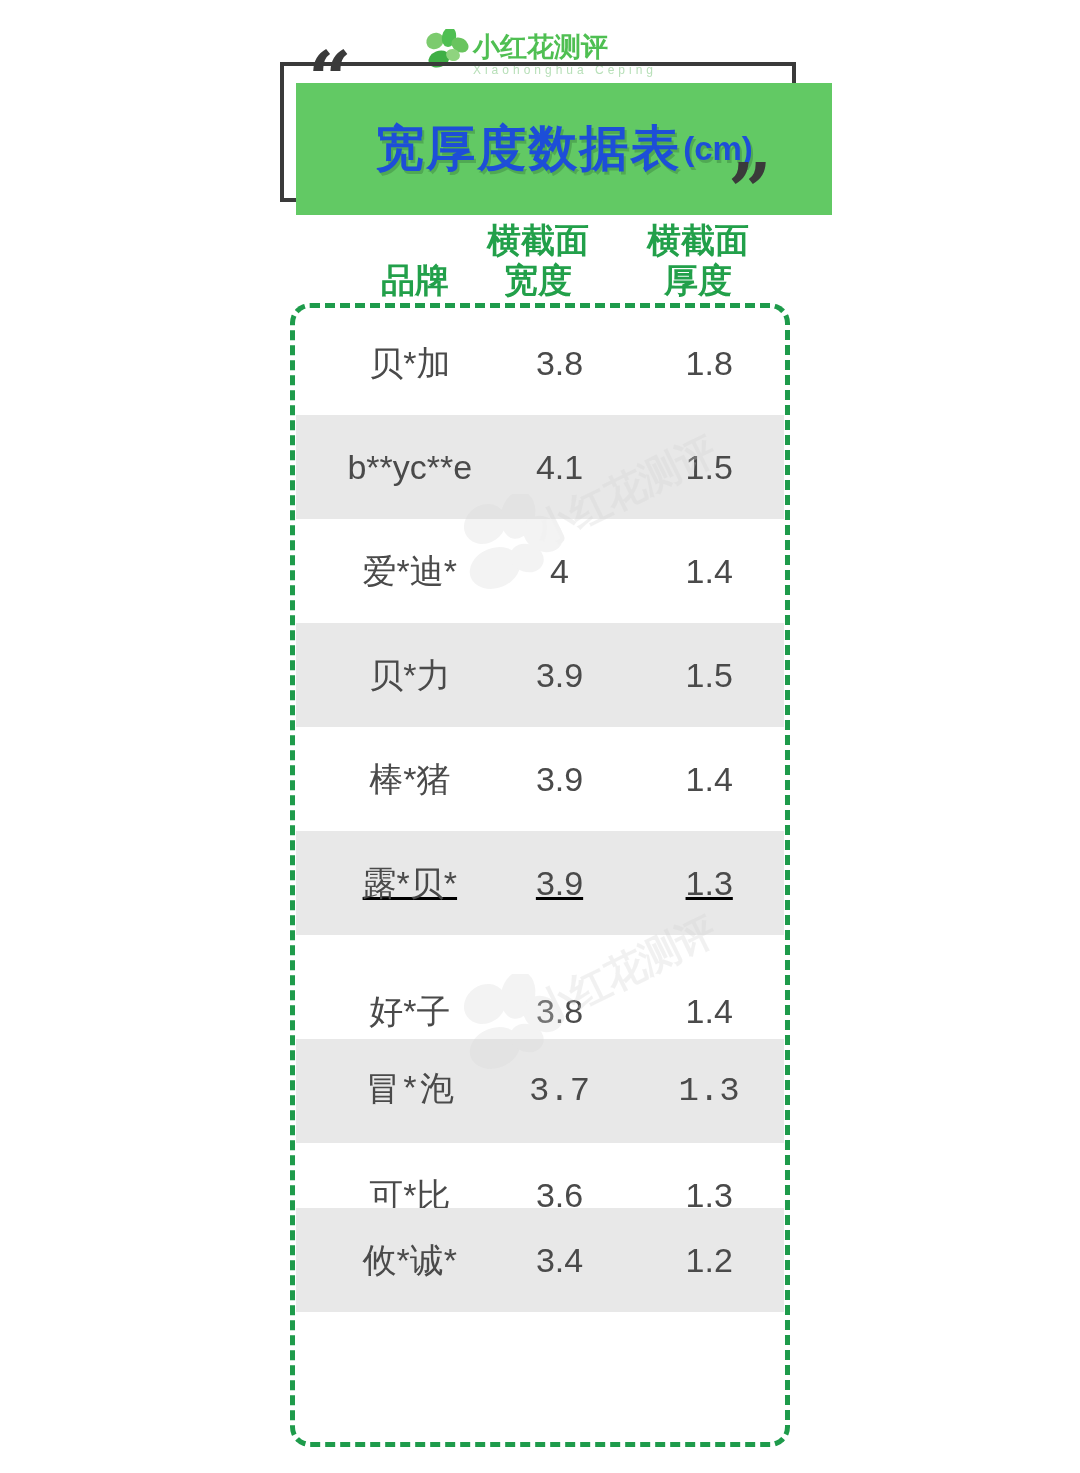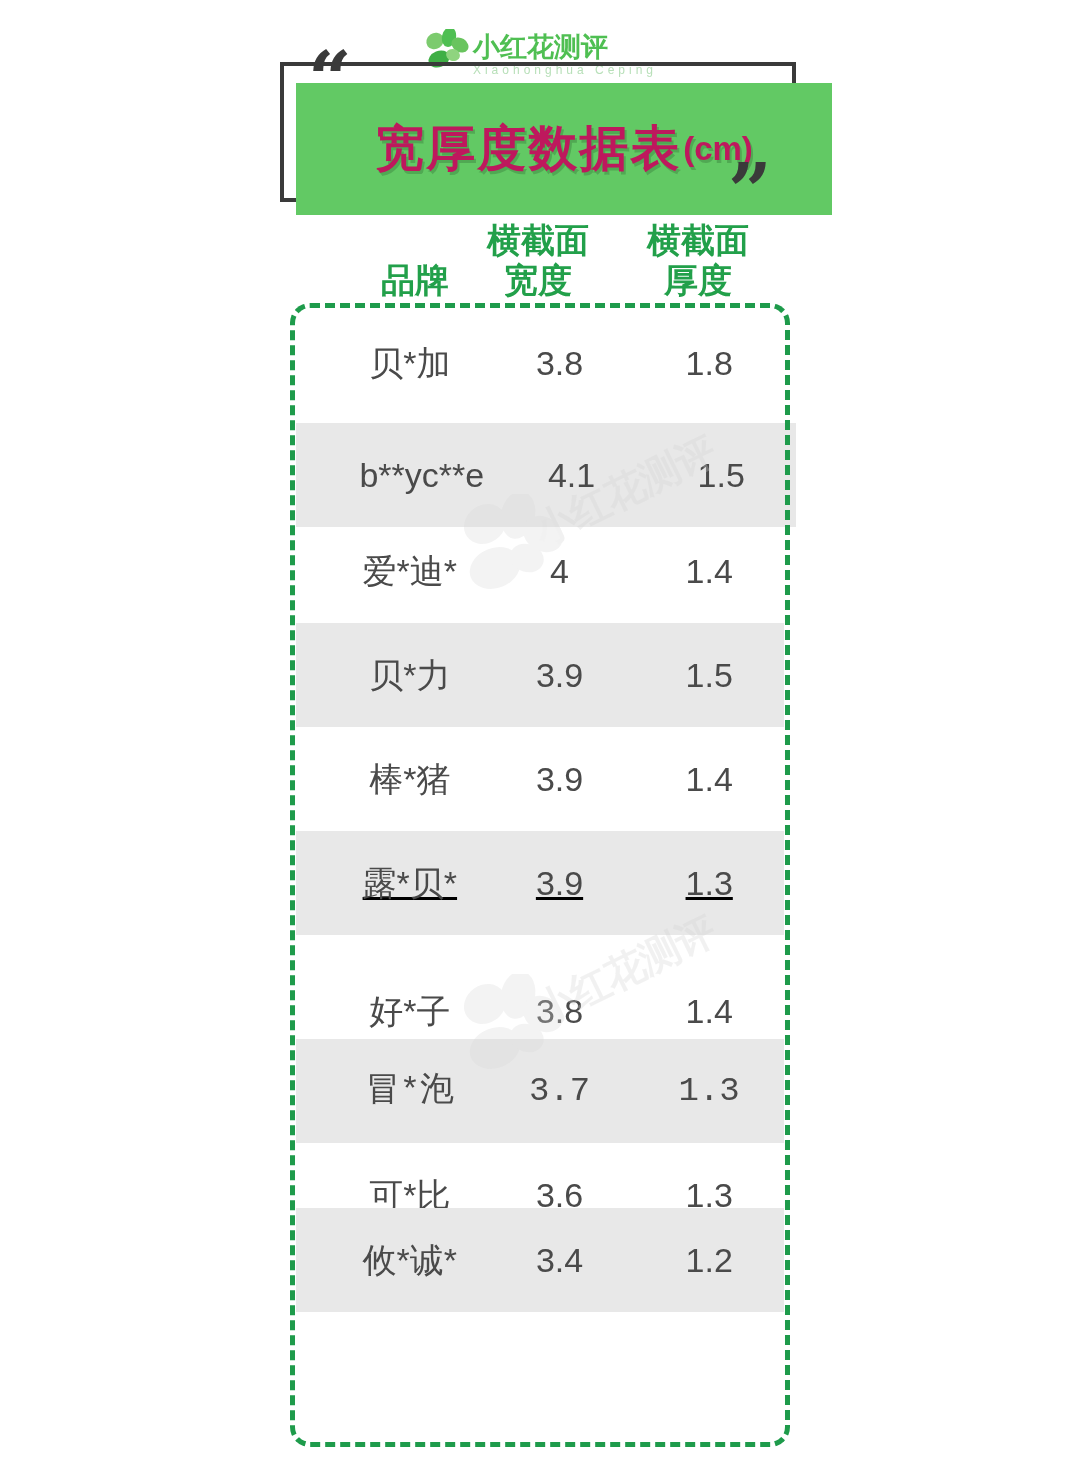--- a/index.html
+++ b/index.html
@@ -83,21 +83,21 @@
   }
   .banner-title {
     position: absolute;
     left: 16px;
     top: 21px;
     width: 536px;
     height: 132px;
     display: flex;
     align-items: center;
     justify-content: center;
-    color: #be185d;
+    color: #1d4ed8;
     font-size: 49px;
     font-weight: bold;
     letter-spacing: 2px;
     text-shadow: 2px 3px 0 rgba(60,130,62,0.45);
     white-space: nowrap;
   }
   .banner-title .unit {
     font-size: 33px;
     font-weight: bold;
     letter-spacing: 0px;
@@ -248,21 +248,21 @@
   <div class="col-head thick">横截面
 厚度</div>
 </div>
 
 <div class="rows">
     <div class="row" style="top: 8px;">
       <div class="cell brand">贝*加</div>
       <div class="cell width">3.8</div>
       <div class="cell thick">1.8</div>
     </div>
-    <div class="row alt" style="top: 120px; padding-left: 12px;">
+    <div class="row alt" style="top: 112px;">
       <div class="cell brand">b**yc**e</div>
       <div class="cell width">4.1</div>
       <div class="cell thick">1.5</div>
     </div>
     <div class="row" style="top: 216px;">
       <div class="cell brand">爱*迪*</div>
       <div class="cell width">4</div>
       <div class="cell thick">1.4</div>
     </div>
     <div class="row alt" style="top: 320px;">

